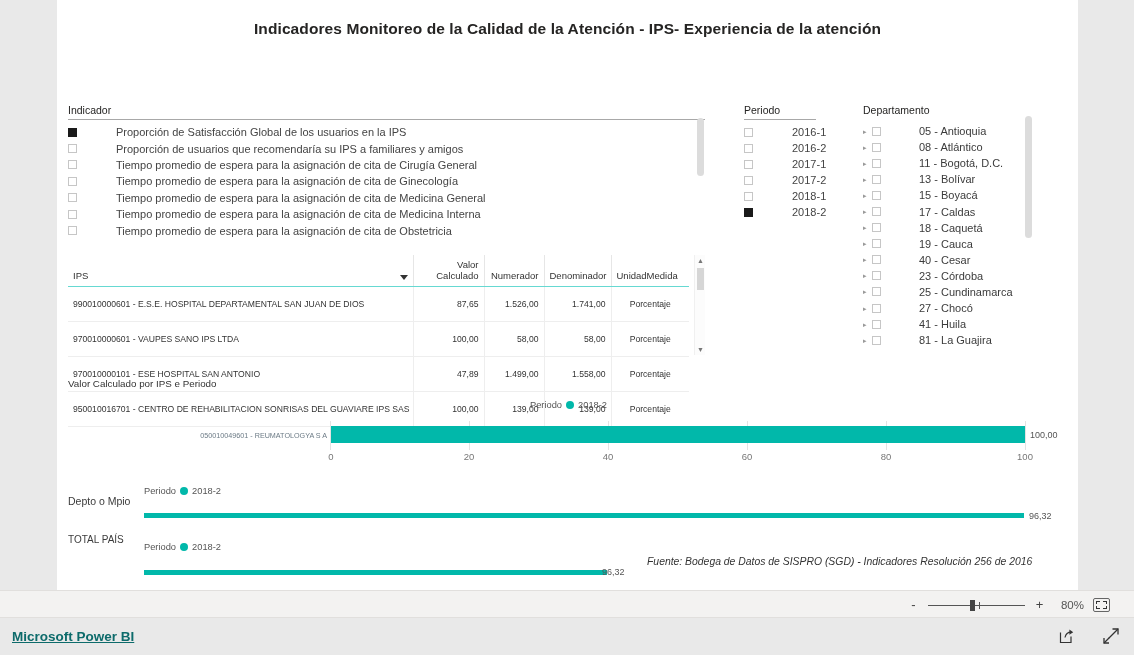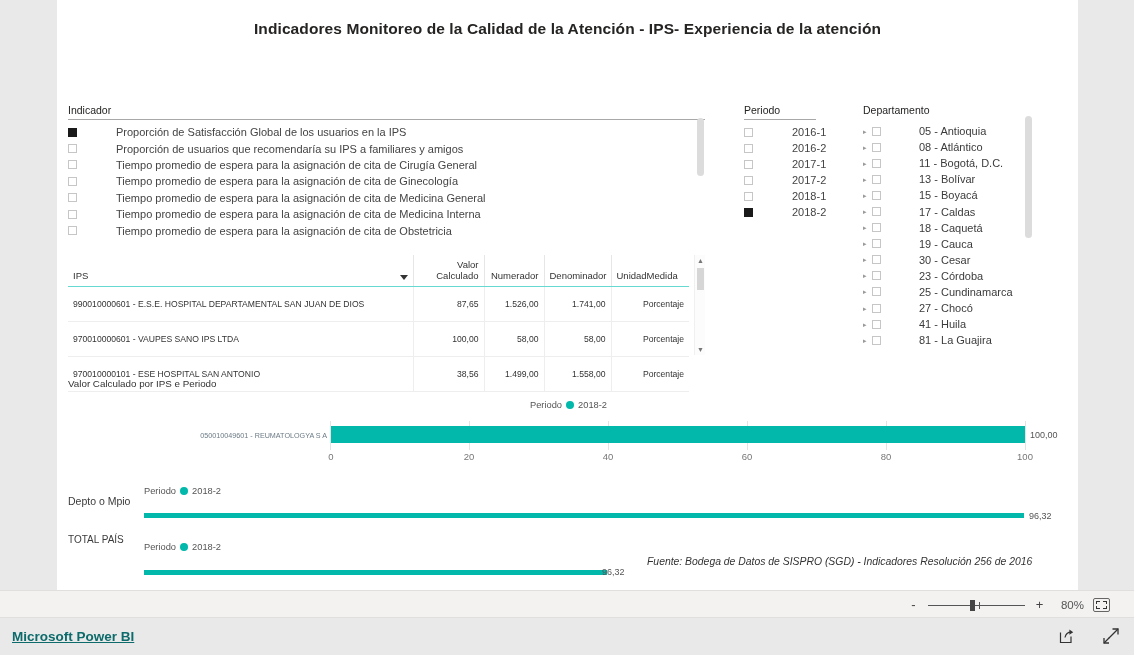--- a/index.html
+++ b/index.html
@@ -80,21 +80,21 @@
     vertical-align: bottom;
   }
   table.tbl th.first { text-align: left; border-left: none; position: relative; }
   table.tbl th.left { text-align: left; }
   table.tbl td {
     font-size: 8.6px; color: #333; padding: 12px 5px;
     text-align: right; border-bottom: 1px solid #eeeeee;
     border-left: 1px solid #eeeeee; white-space: nowrap; overflow: hidden;
   }
   table.tbl td.first { text-align: left; border-left: none; }
-  table.tbl td.left { text-align: right; }
+  table.tbl td.left { text-align: center; }
   .sort-caret {
     position: absolute; right: 5px; bottom: 6px;
     width: 0; height: 0; border-left: 4.5px solid transparent;
     border-right: 4.5px solid transparent; border-top: 5px solid #333;
   }
   #ips-table .tscroll {
     position: absolute; right: 0; top: 0; width: 11px; height: 100px;
     background: #fcfcfc; border-left: 1px solid #f0f0f0;
   }
   #ips-table .tscroll .arrow {
@@ -300,21 +300,21 @@
           <span class="chk-label">18 - Caquetá</span>
         </div>
         <div class="dept-row">
           <span class="caret">▸</span>
           <span class="chk"></span>
           <span class="chk-label">19 - Cauca</span>
         </div>
         <div class="dept-row">
           <span class="caret">▸</span>
           <span class="chk"></span>
-          <span class="chk-label">30 - Cesar</span>
+          <span class="chk-label">40 - Cesar</span>
         </div>
         <div class="dept-row">
           <span class="caret">▸</span>
           <span class="chk"></span>
           <span class="chk-label">23 - Córdoba</span>
         </div>
         <div class="dept-row">
           <span class="caret">▸</span>
           <span class="chk"></span>
           <span class="chk-label">25 - Cundinamarca</span>
@@ -362,23 +362,30 @@
           </tr>
           <tr>
             <td class="first">970010000601 - VAUPES SANO IPS LTDA</td>
             <td>100,00</td>
             <td>58,00</td>
             <td>58,00</td>
             <td class="left">Porcentaje</td>
           </tr>
           <tr>
             <td class="first">970010000101 - ESE HOSPITAL SAN ANTONIO</td>
-            <td>38,56</td>
+            <td>47,89</td>
             <td>1.499,00</td>
             <td>1.558,00</td>
+            <td class="left">Porcentaje</td>
+          </tr>
+          <tr>
+            <td class="first">950010016701 - CENTRO DE REHABILITACION SONRISAS DEL GUAVIARE IPS SAS</td>
+            <td>100,00</td>
+            <td>139,00</td>
+            <td>139,00</td>
             <td class="left">Porcentaje</td>
           </tr>
         </tbody>
       </table>
       <div class="tscroll">
         <div class="arrow" style="top:0;">▲</div>
         <div class="thumb"></div>
         <div class="arrow" style="bottom:0;">▼</div>
       </div>
     </div>

